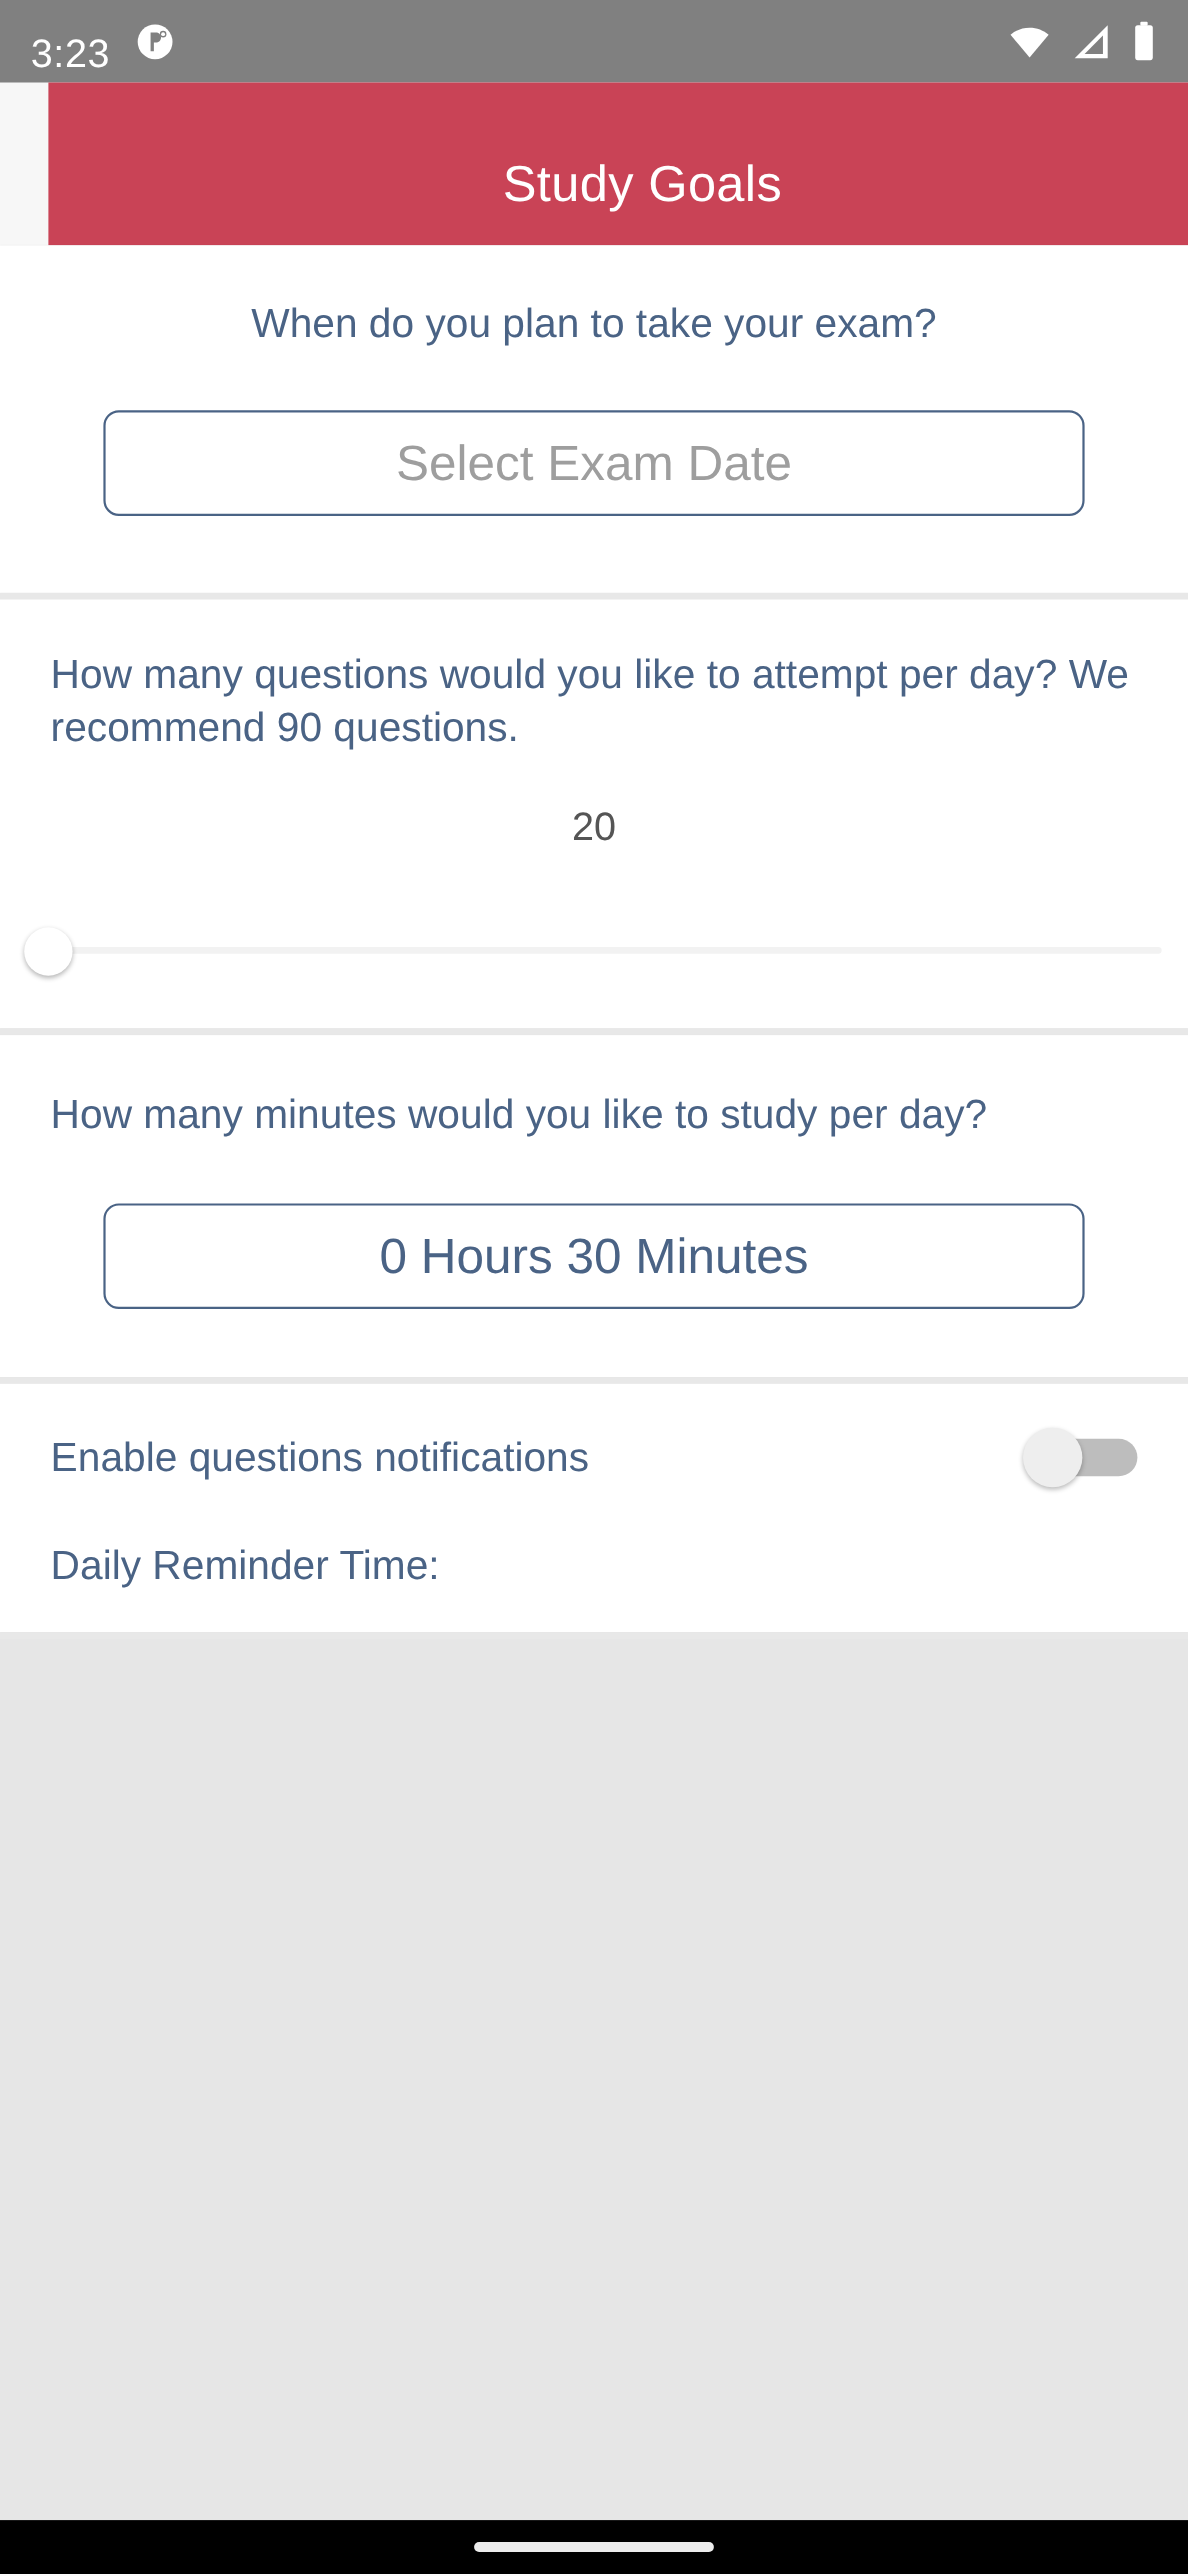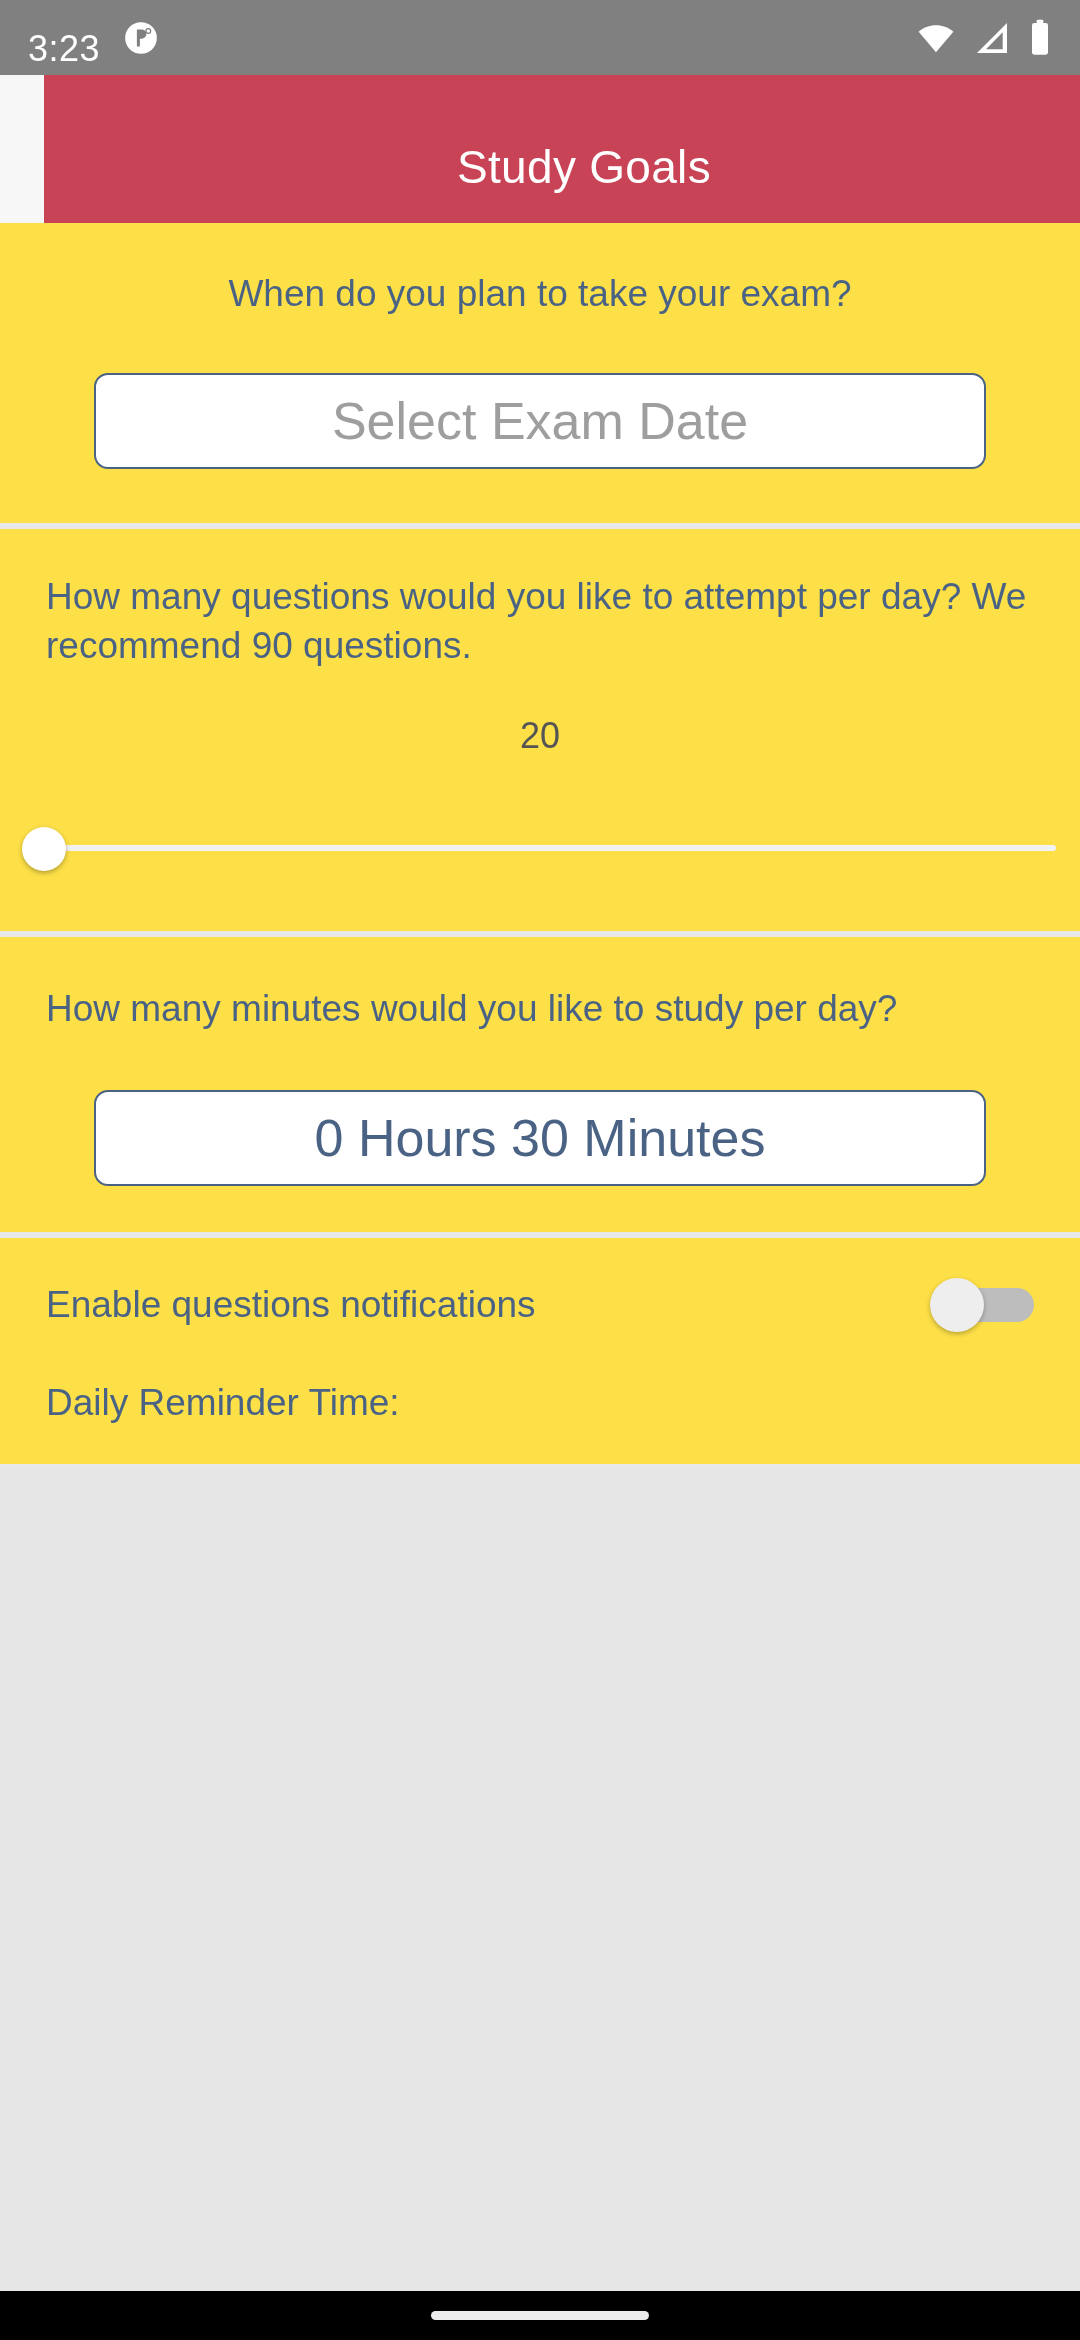--- a/index.html
+++ b/index.html
@@ -31,41 +31,41 @@
     background:#c94356; display:flex; align-items:center; justify-content:center;margin-left:44px;
   }
   .appbar-title{ color:#ffffff; font-size:46px; font-weight:400; letter-spacing:.3px; }
 
   
   .body{
     position:absolute; left:0; top:223px; width:1080px; height:2068px;
     background:#e6e6e6;
   }
   .card{
-    background:#fde047; width:1080px;
+    background:#ffffff; width:1080px;
     box-shadow:0 1px 2px rgba(0,0,0,0.10);
   }
   .gap{ height:6px; background:#e8e8e8; }
 
   
   .c1{ padding:48px 0 54px; }
   .q-center{
     text-align:center; color:#4a6385; font-size:37px; line-height:1.25;
     padding:0 40px;
   }
   .outline-btn{
-    margin:56px auto 0; width:892px; height:96px;
+    margin:56px auto 16px; width:892px; height:96px;
     border:2px solid #4a6385; border-radius:14px; background:#ffffff;
     display:flex; align-items:center; justify-content:center;
-    font-size:52px; color:#4a6385;
+    font-size:45px; color:#4a6385;
   }
   .outline-btn.placeholder{ color:#9e9e9e; }
 
   
-  .c2{ padding:44px 0 36px; }
+  .c2{ padding:44px 0 24px; }
   .q-left{
     color:#4a6385; font-size:37px; line-height:1.32; padding:0 46px;
     text-align:left;
   }
   .slider-value{
     text-align:center; color:#555555; font-size:36px; margin-top:44px;
   }
   .slider-wrap{
     position:relative; height:96px; margin-top:42px; width:1080px;
   }

